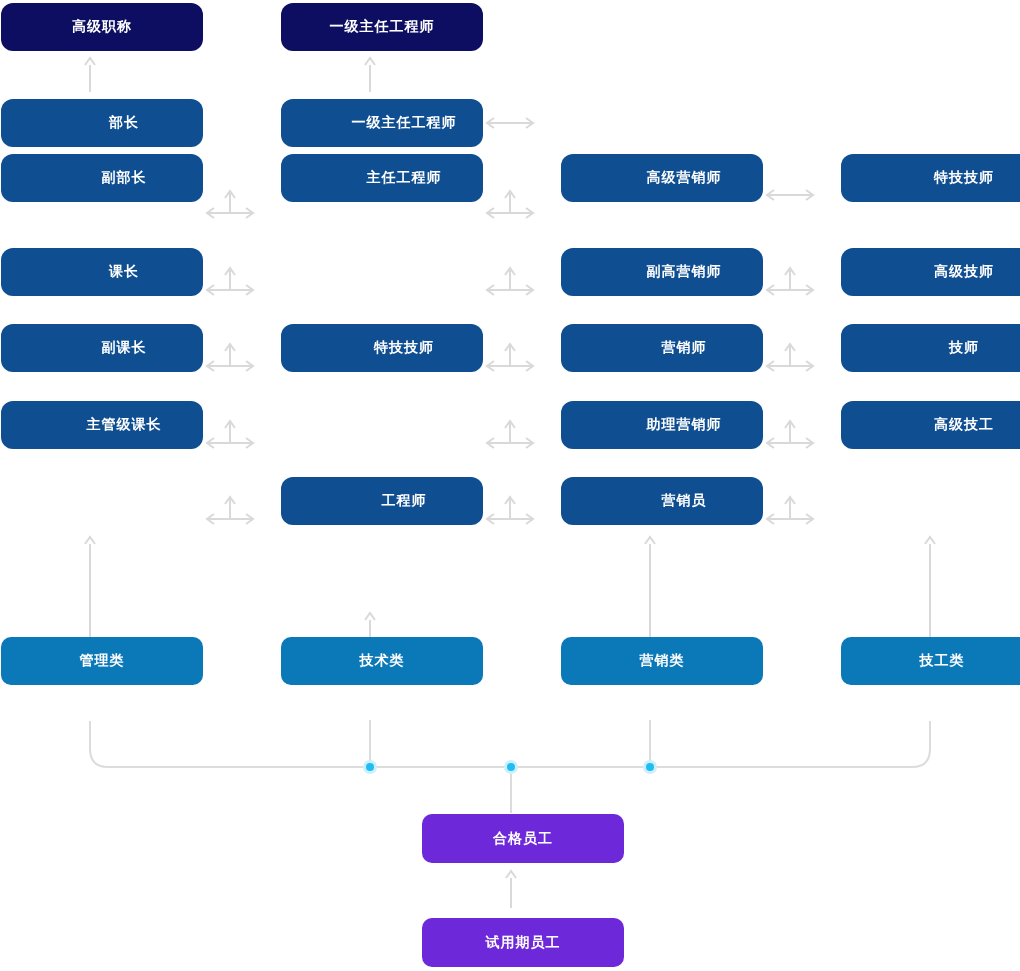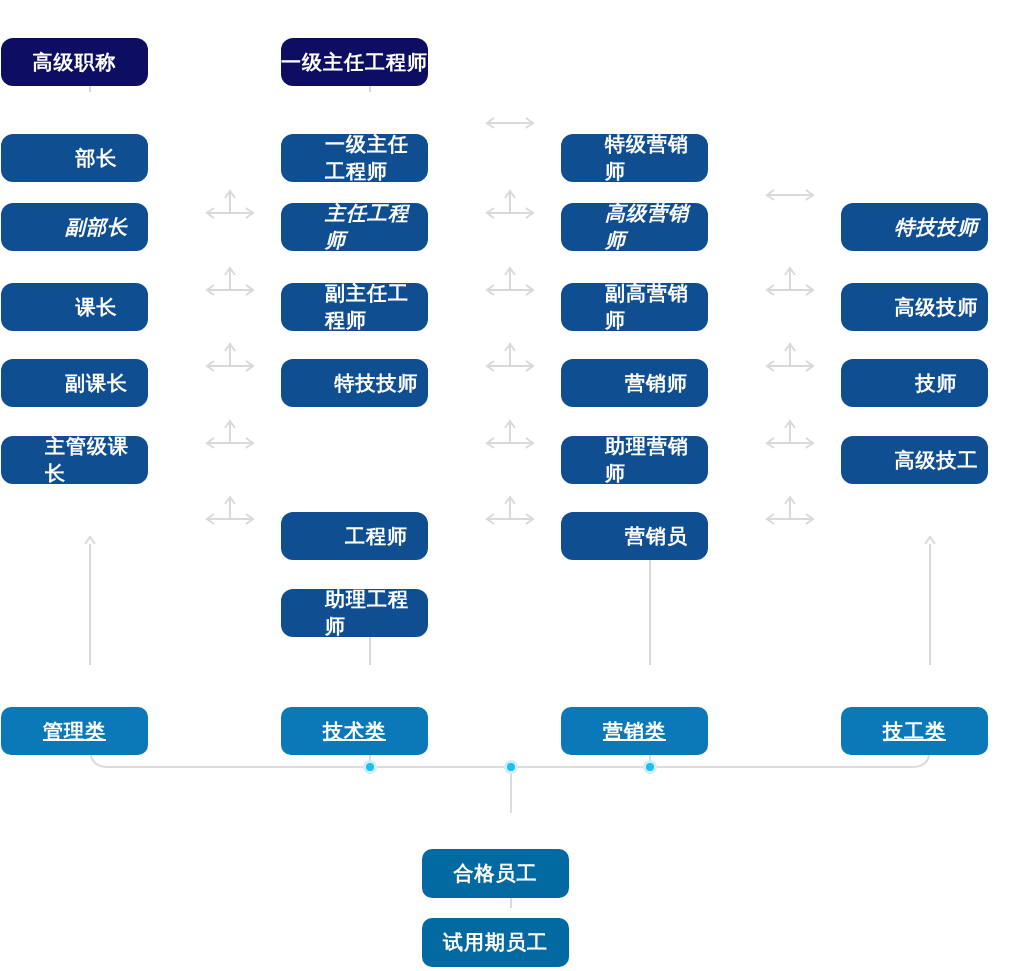--- a/index.html
+++ b/index.html
@@ -1,32 +1,32 @@
 <!DOCTYPE html>
 <html><head>
 <meta charset="utf-8">
 <style>
   html,body { margin:0; padding:0; background:#ffffff; }
   body { width:1020px; height:971px; position:relative; overflow:hidden;
          font-family:"DejaVu Sans","Liberation Sans",sans-serif; }
   #canvas { position:absolute; inset:0; width:1020px; height:971px; }
   #wires { position:absolute; left:0; top:0; z-index:0; }
-  .node { position:absolute; width:147px; height:48px; border-radius:12px;
-          color:#ffffff; font-weight:bold; font-size:20px; letter-spacing:1px;
+  .node { position:absolute; width:202px; height:48px; border-radius:12px;
+          color:#ffffff; font-weight:bold; font-size:14px; letter-spacing:1px;
           display:flex; align-items:center; justify-content:center; z-index:2;
-          box-sizing:border-box;margin-top:35px; }
+          box-sizing:border-box; }
   .peak { background:#0d0d62; }
   .lvl  { background:#0e4e91;padding-left:44px; }
   .cat  { background:#0b78b8; border-radius:10px; }
-  .emp  { background:#0369a1; border-radius:10px; height:49px; left:422px; }
+  .emp  { background:#6d28d9; border-radius:10px; height:49px; left:422px; }
   .c1 { left:1px; }  .c2 { left:281px; }  .c3 { left:561px; }  .c4 { left:841px; }
-  .r1 { top:3px; }   .r2 { top:99px; }    .r3 { top:168px;font-style:italic; }   .r4 { top:248px; }
+  .r1 { top:3px; }   .r2 { top:99px; }    .r3 { top:154px; }   .r4 { top:248px; }
   .r5 { top:324px; } .r6 { top:401px; }   .r7 { top:477px; }   .r8 { top:554px; }
-  .rcat { top:672px;text-decoration:underline; }
-  .remp1 { top:814px; } .remp2 { top:883px; }
+  .rcat { top:637px; }
+  .remp1 { top:814px; } .remp2 { top:918px; }
 </style>
 </head>
 <body>
 
 <div id="canvas">
 
   <svg id="wires" width="1020" height="971" viewBox="0 0 1020 971">
     <defs>
 
       <symbol id="sym-t" viewBox="0 0 52 36" width="52" height="36">
@@ -107,26 +107,23 @@
   <div class="node peak c2 r1">一级主任工程师</div>
 
   <div class="node lvl c1 r2">部长</div>
   <div class="node lvl c1 r3">副部长</div>
   <div class="node lvl c1 r4">课长</div>
   <div class="node lvl c1 r5">副课长</div>
   <div class="node lvl c1 r6">主管级课长</div>
 
   <div class="node lvl c2 r2">一级主任工程师</div>
   <div class="node lvl c2 r3">主任工程师</div>
-  <div class="node lvl c2 r4">副主任工程师</div>
   <div class="node lvl c2 r5">特技技师</div>
   <div class="node lvl c2 r7">工程师</div>
-  <div class="node lvl c2 r8">助理工程师</div>
 
-  <div class="node lvl c3 r2">特级营销师</div>
   <div class="node lvl c3 r3">高级营销师</div>
   <div class="node lvl c3 r4">副高营销师</div>
   <div class="node lvl c3 r6">助理营销师</div>
   <div class="node lvl c3 r5">营销师</div>
   <div class="node lvl c3 r7">营销员</div>
 
   <div class="node lvl c4 r3">特技技师</div>
   <div class="node lvl c4 r4">高级技师</div>
   <div class="node lvl c4 r5">技师</div>
   <div class="node lvl c4 r6">高级技工</div>

